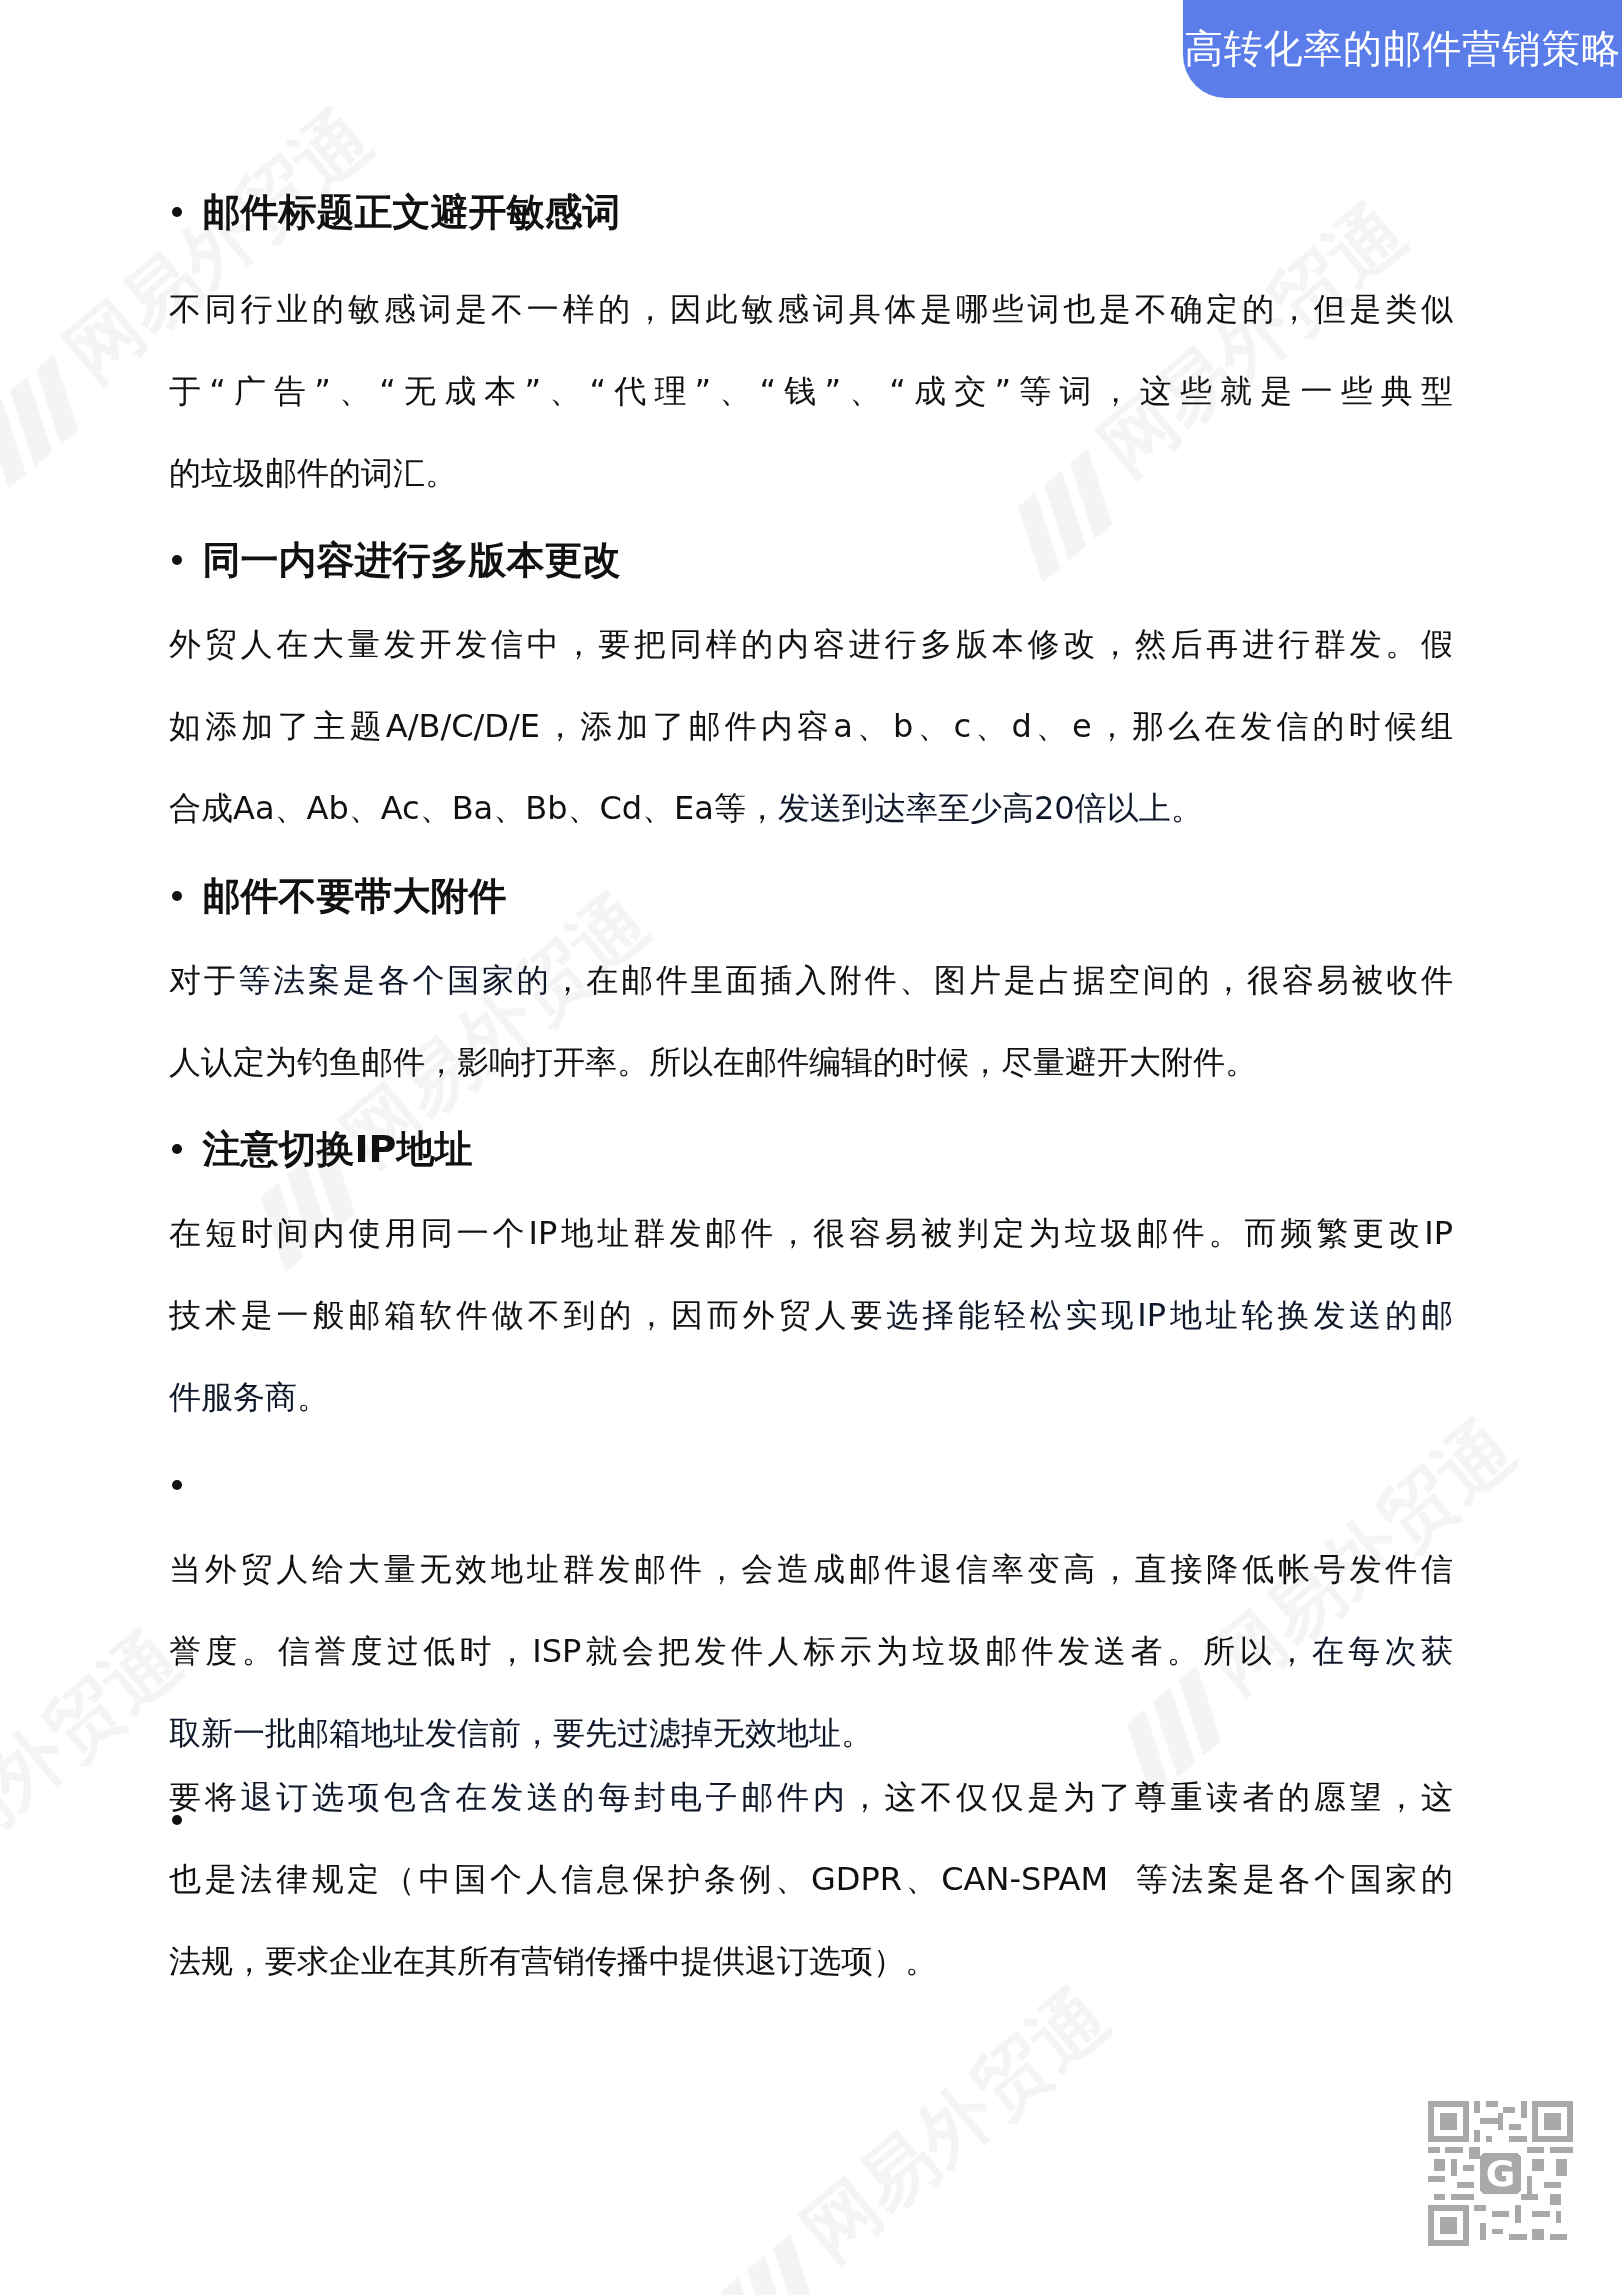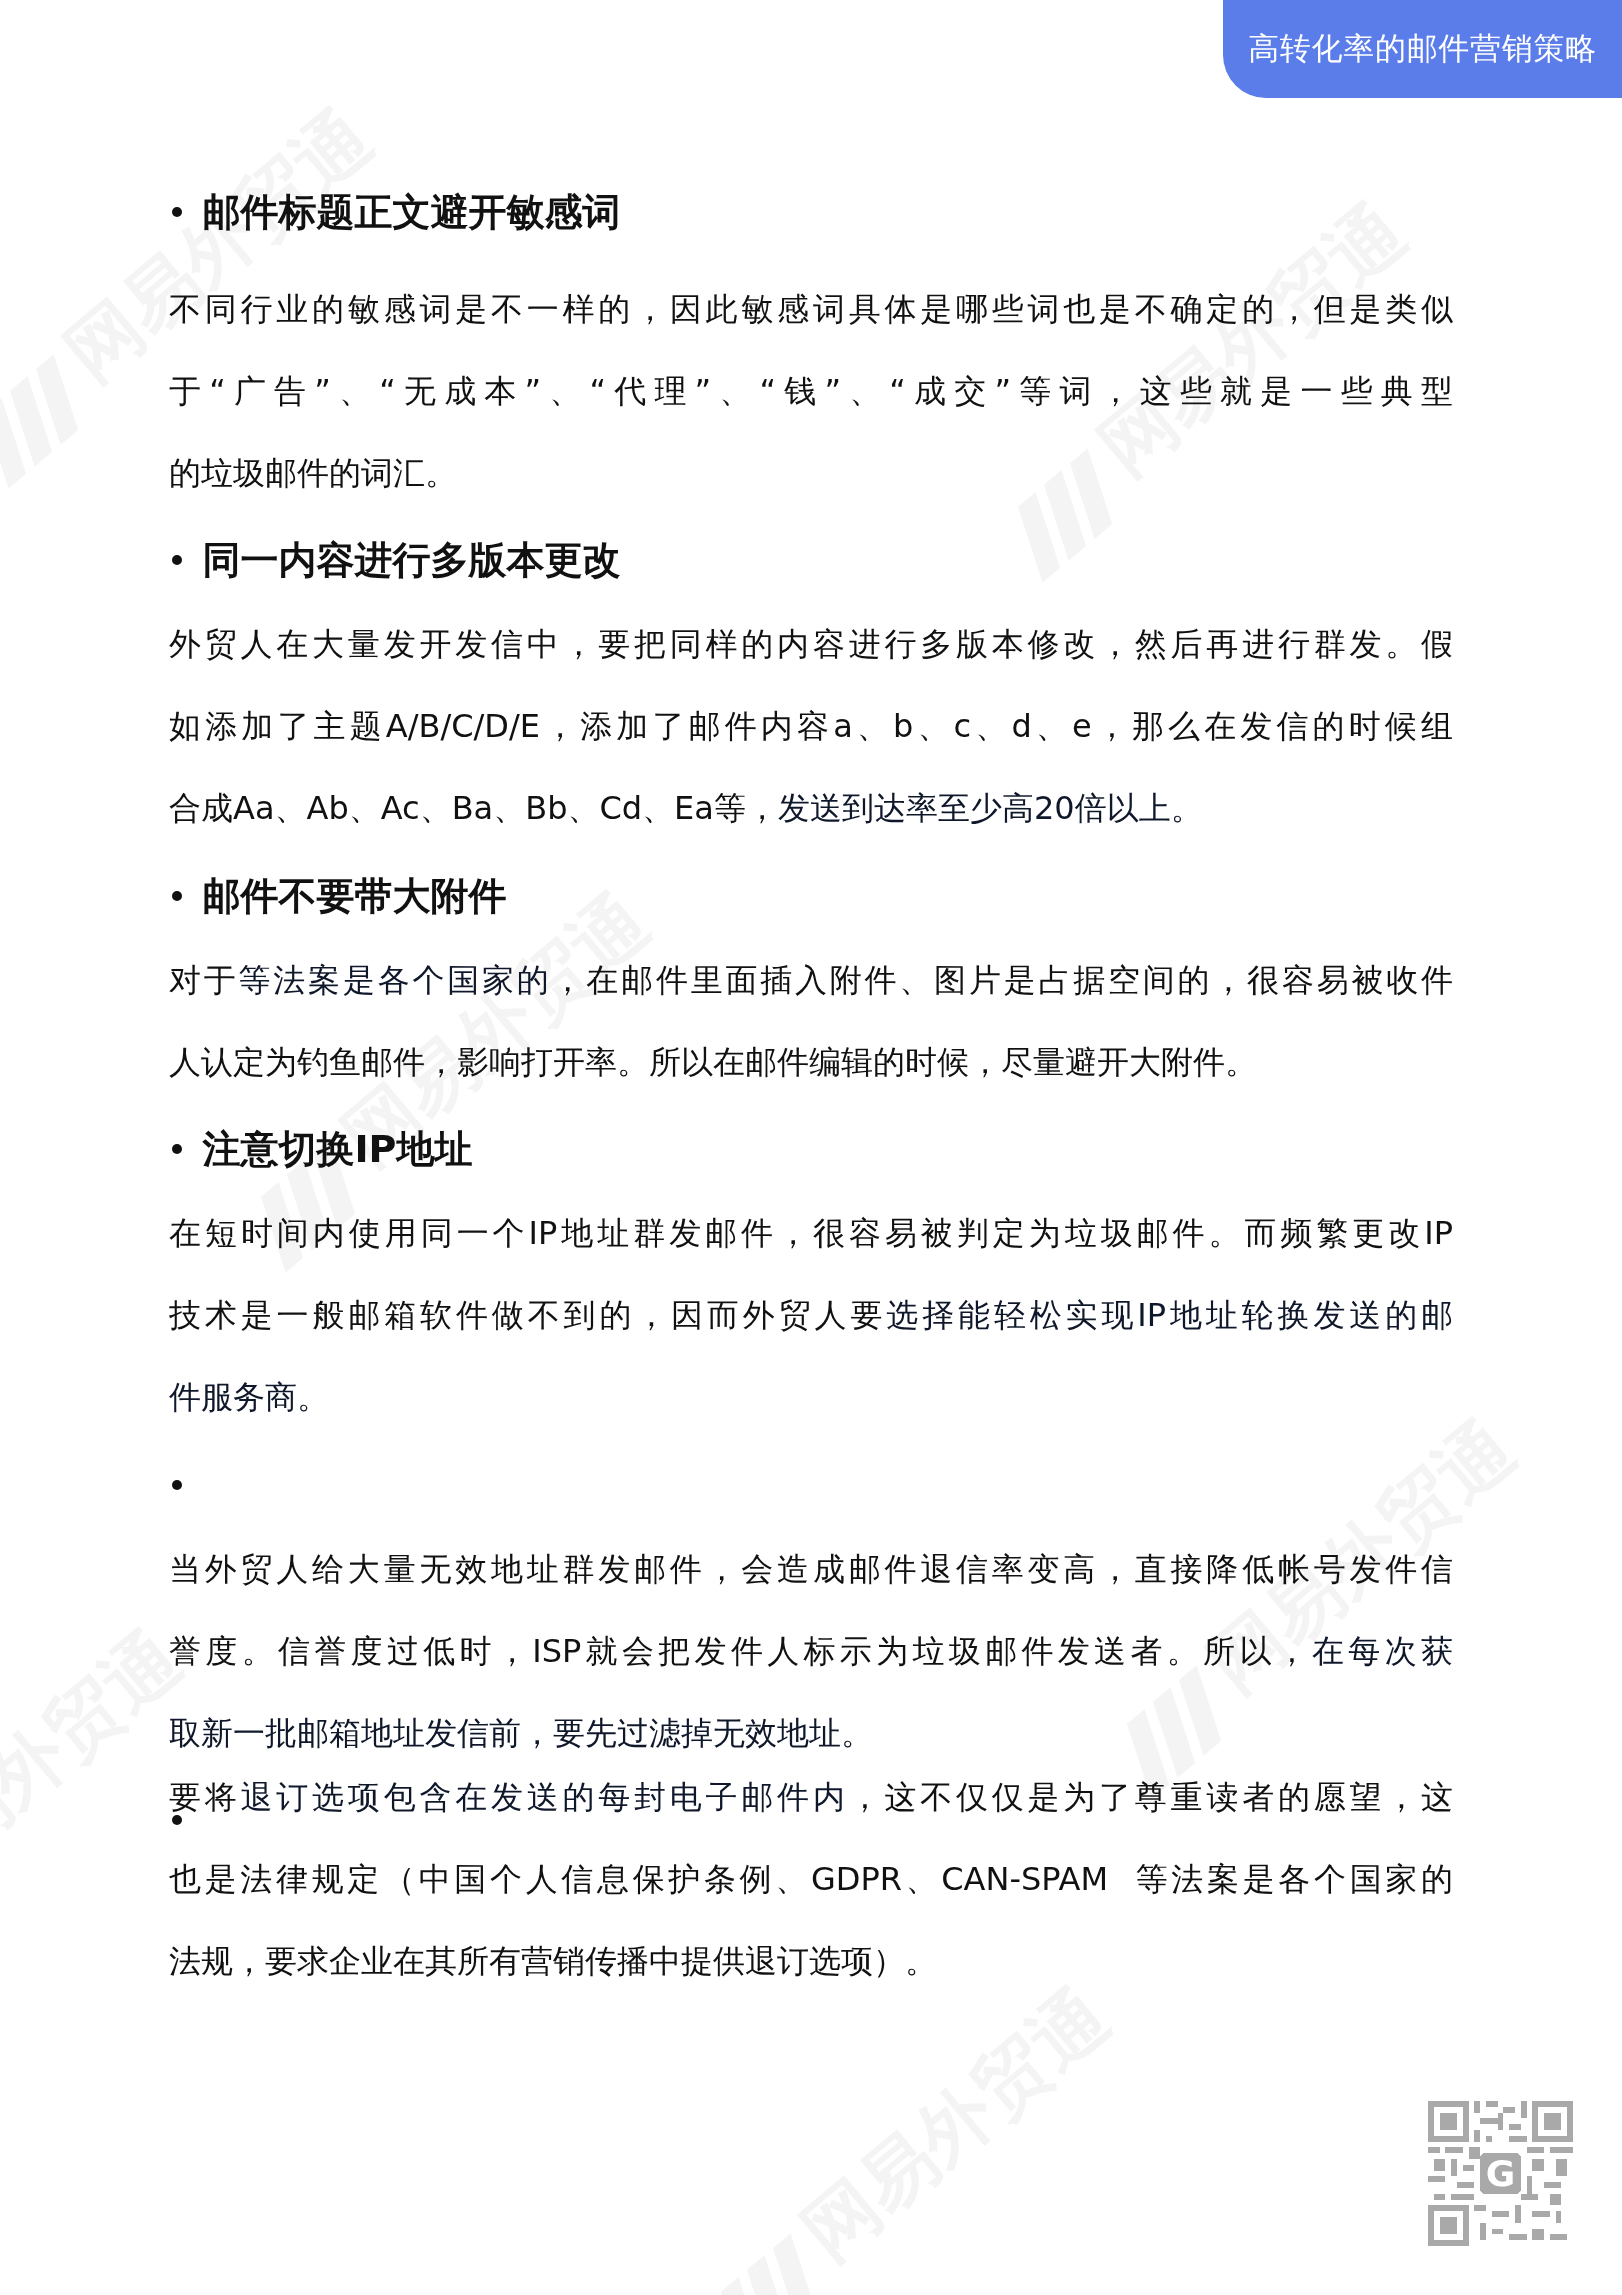--- a/index.html
+++ b/index.html
@@ -4,25 +4,25 @@
 <style>
   html, body { margin:0; padding:0; }
   body {
     width:1622px; height:2295px; position:relative; overflow:hidden;
     background:#ffffff;
     font-family:"DejaVu Sans","Liberation Sans",sans-serif;
     color:#111111;
   }
   .header-pill {
     position:absolute; top:0; right:0;
-    width:399px; height:98px;
+    width:439px; height:98px;
     background:#5b7de9;
     border-bottom-left-radius:43px;
     display:flex; align-items:center; justify-content:center;
-    color:#ffffff; font-size:31px; letter-spacing:0.7px;
+    color:#ffffff; font-size:39px; letter-spacing:0.7px;
   }
   .watermark {
     position:absolute; color:rgba(0,0,0,0.045);
     font-size:74px; font-weight:bold;
     transform:rotate(-40deg); transform-origin:left bottom;
     white-space:nowrap; pointer-events:none;
     display:flex; align-items:flex-end; gap:16px;
   }
   .wm-logo {
     display:inline-block; width:101px; height:74px; position:relative;

